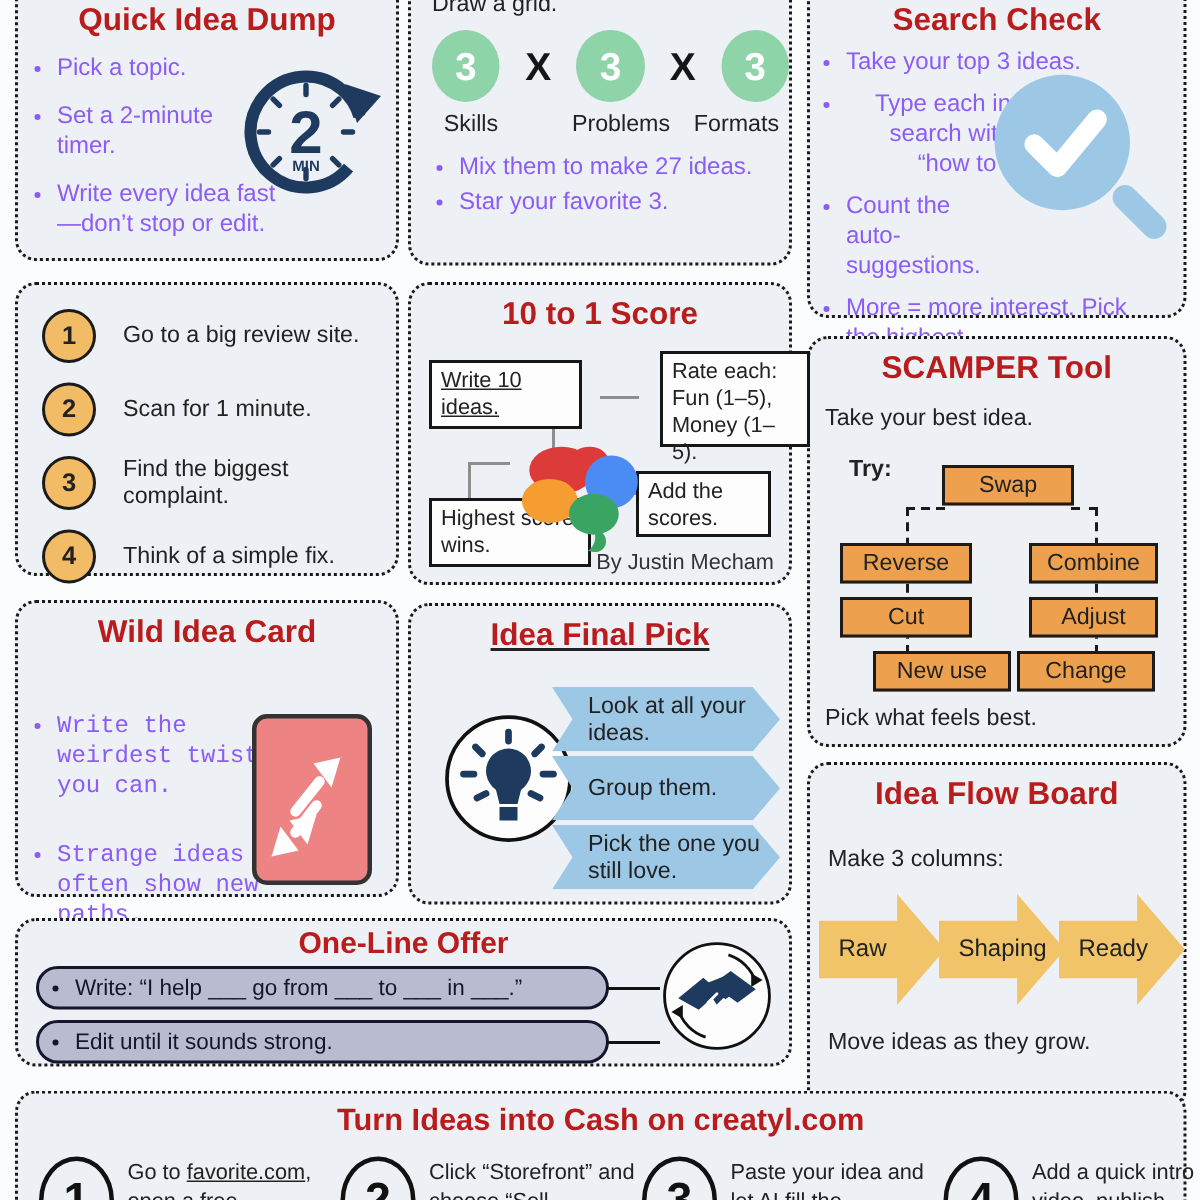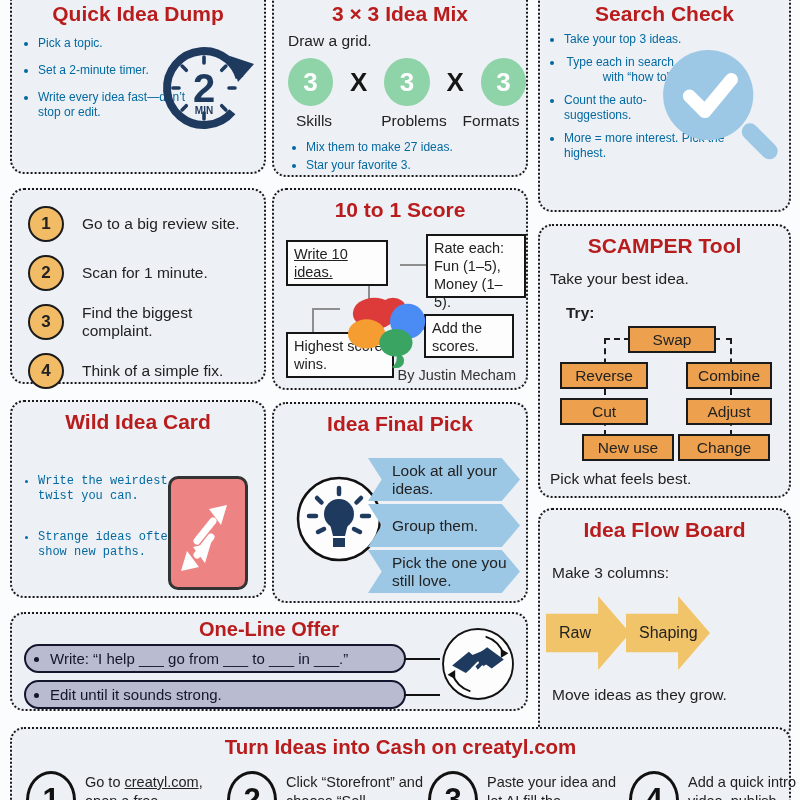--- a/index.html
+++ b/index.html
@@ -2,30 +2,30 @@
 <html><head>
 <meta charset="utf-8">
 <style>
   html,body{margin:0;padding:0;background:#fbfcfd;}
   body{width:800px;height:800px;overflow:hidden;font-family:"Liberation Sans",sans-serif;color:#222;}
   .page{position:relative;width:800px;height:800px;overflow:hidden;}
   .card{position:absolute;background:#edf0f5;border:2px dotted #1a1a1a;border-radius:14px;box-sizing:border-box;}
   .card-title{text-align:center;font-weight:bold;font-size:21px;color:#b91c1c;margin:8px 4px 0 4px;}
   .top-card .card-title{margin-top:14px;}
   ul.blt{margin:10px 0 0 0;padding-left:26px;}
-  ul.blt li{font-size:12px;margin-bottom:12px;line-height:1.25;color:#0369a1;}
+  ul.blt li{font-size:16px;margin-bottom:12px;line-height:1.25;color:#8b5cf6;}
   
   #card-dump   {left:10px;  top:-14px; width:256px; height:188px;}
   #card-mix    {left:272px; top:-14px; width:256px; height:191px;}
   #card-search {left:538px; top:-14px; width:253px; height:226px;}
   #card-review {left:10px;  top:188px; width:256px; height:196px;}
   #card-score  {left:272px; top:188px; width:256px; height:202px;}
   #card-scamper{left:538px; top:224px; width:253px; height:274px;}
   #card-wild   {left:10px;  top:400px; width:256px; height:198px;}
-  #card-final  {left:272px; top:402px; width:256px; height:201px;}
+  #card-final  {left:272px; top:402px; width:256px; height:201px;text-decoration:underline;}
   #card-flow   {left:538px; top:508px; width:253px; height:233px;}
   #card-offer  {left:10px;  top:612px; width:518px; height:99px;}
   #card-cash   {left:10px;  top:727px; width:781px; height:96px;}
   
   #card-dump ul{width:150px;}
   #card-dump li:nth-child(1){width:130px;}
   #card-dump li:nth-child(2){width:120px;}
   #card-dump li:nth-child(3){width:150px;margin-bottom:0;}
   .timer-icon{position:absolute;right:8px;top:44px;width:104px;height:104px;}
   
@@ -50,32 +50,32 @@
   
   .steps{margin:16px 0 0 16px;}
   .step-row{display:flex;align-items:center;margin-bottom:13px;}
   .step-circle{width:32px;height:32px;border-radius:50%;background:#f2bb66;border:2px solid #1b1b1b;
     font-weight:bold;font-size:17px;display:flex;align-items:center;justify-content:center;flex:none;}
   .step-text{font-size:15.5px;margin-left:18px;}
   
   .score-box{position:absolute;background:#fdfdfe;border:2px solid #161616;font-size:14.5px;
     padding:3px 6px;line-height:1.25;box-sizing:border-box;z-index:2;}
   #sb1{left:12px;top:50px;width:102px;height:46px;text-decoration:underline;}
-  #sb2{left:152px;top:44px;width:100px;height:64px;}
+  #sb2{left:166px;top:44px;width:100px;height:64px;}
   #sb3{left:12px;top:142px;width:108px;height:46px;}
   #sb4{left:150px;top:124px;width:90px;height:44px;}
   .score-line{position:absolute;background:#8e8e8e;z-index:1;}
   .brain-icon{position:absolute;left:62px;top:98px;width:110px;height:88px;z-index:2;}
   .credit{position:absolute;right:10px;bottom:5px;font-size:14.5px;color:#333;}
   
   .scamper-intro{position:absolute;left:10px;top:44px;font-size:15.5px;}
   .scamper-try{position:absolute;left:26px;top:78px;font-size:15.5px;font-weight:bold;}
   .scamper-box{position:absolute;height:27px;background:#eda14f;border:2px solid #1b1b1b;
     display:flex;align-items:center;justify-content:center;font-size:15.5px;box-sizing:border-box;z-index:2;}
-  #sc-swap{left:88px;top:100px;width:88px;}
+  #sc-swap{left:88px;top:84px;width:88px;}
   #sc-reverse{left:20px;top:136px;width:88px;}
   #sc-combine{left:146px;top:136px;width:86px;}
   #sc-cut{left:20px;top:172px;width:88px;}
   #sc-adjust{left:146px;top:172px;width:86px;}
   #sc-newuse{left:42px;top:208px;width:92px;}
   #sc-change{left:138px;top:208px;width:92px;}
   .dash-h{position:absolute;border-top:2px dashed #1b1b1b;z-index:1;}
   .dash-v{position:absolute;border-left:2px dashed #1b1b1b;z-index:1;}
   #dh1{left:64px;top:112px;width:26px;} #dh2{left:174px;top:112px;width:18px;}
   #dv1{left:64px;top:112px;height:98px;} #dv2{left:190px;top:112px;height:98px;}
@@ -143,21 +143,20 @@
           <line x1="52" y1="31" x2="52" y2="25"></line>
             <line x1="69.7" y1="38.3" x2="73.9" y2="34.1"></line>
         </g>
         <text x="52" y="70" text-anchor="middle" font-size="40" font-weight="bold" fill="#1e3a5f" font-family="Liberation Sans, sans-serif">2</text>
         <text x="52" y="82" text-anchor="middle" font-size="10" font-weight="bold" fill="#1e3a5f" font-family="Liberation Sans, sans-serif">MIN</text>
       </svg>
     </div>
   </div>
 
   <div class="card top-card" id="card-mix">
-    <div class="card-title">3 × 3 Idea Mix</div>
     <div class="mix-intro">Draw a grid.</div>
     <div class="mix-row">
       <div class="mix-circle">3</div>
       <div class="mix-x">X</div>
       <div class="mix-circle">3</div>
       <div class="mix-x">X</div>
       <div class="mix-circle">3</div>
     </div>
     <div class="mix-labels">
       <span class="mlab1">Skills</span>
@@ -294,20 +293,21 @@
       <div class="banner">Pick the one you still love.</div>
     </div>
   </div>
 
   <div class="card" id="card-flow">
     <div class="card-title">Idea Flow Board</div>
     <div class="flow-intro">Make 3 columns:</div>
     <div class="flow-arrows">
       <div class="flow-arrow">Raw</div>
       <div class="flow-arrow">Shaping</div>
+      <div class="flow-arrow">Ready</div>
     </div>
     <div class="flow-outro">Move ideas as they grow.</div>
   </div>
 
   <div class="card" id="card-offer">
     <div class="card-title">One-Line Offer</div>
     <div class="pill" id="pill2">
       <ul>
           <li>Edit until it sounds strong.</li>
         </ul>
@@ -336,21 +336,21 @@
         </g>
       </svg>
     </div>
   </div>
 
   <div class="card" id="card-cash">
     <div class="card-title">Turn Ideas into Cash on creatyl.com</div>
     <div class="cash-steps">
       <div class="cash-step">
         <div class="cash-num">1</div>
-        <div class="cash-text"><span>Go to </span><span class="cash-link">creatyl.com</span><span>, open a free</span></div>
+        <div class="cash-text"><span>Go to </span><span class="cash-link">favorite.com</span><span>, open a free</span></div>
       </div>
       <div class="cash-step">
         <div class="cash-num">2</div>
         <div class="cash-text">Click “Storefront” and choose “Sell</div>
       </div>
       <div class="cash-step">
         <div class="cash-num">3</div>
         <div class="cash-text">Paste your idea and let AI fill the</div>
       </div>
       <div class="cash-step">

